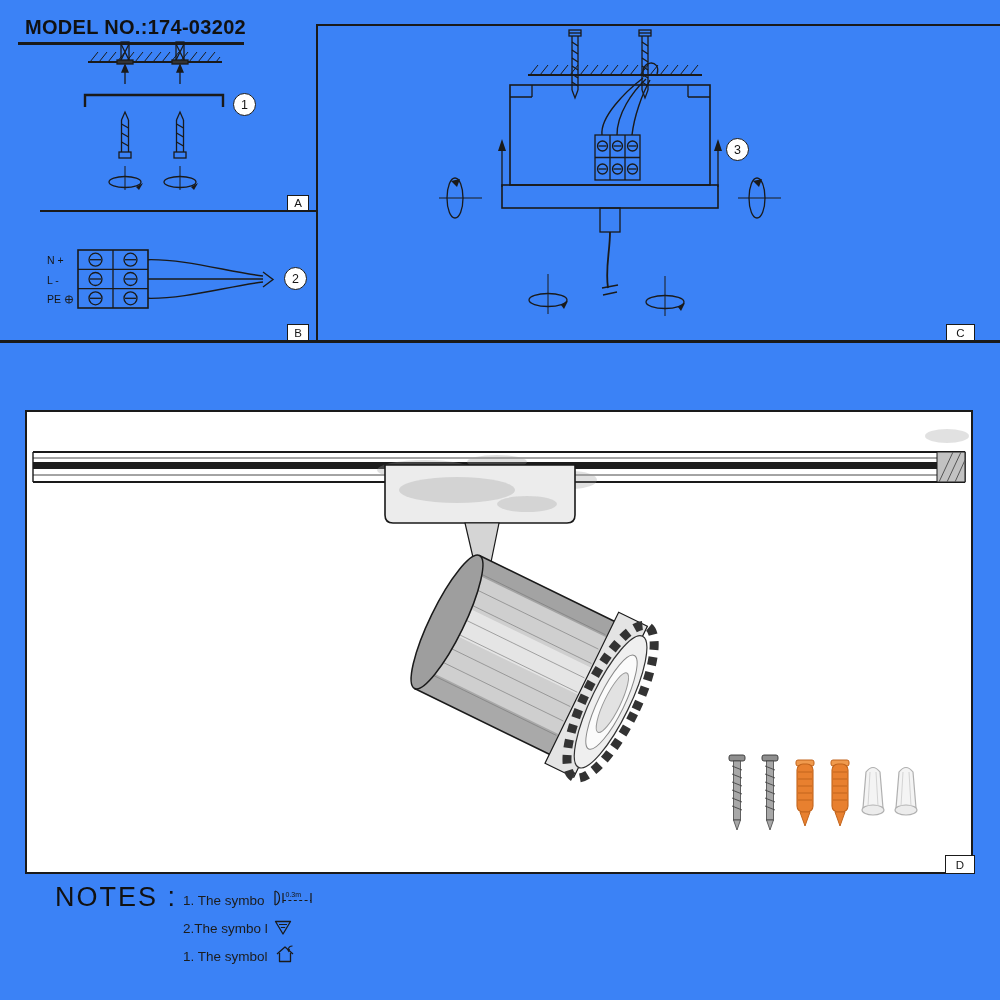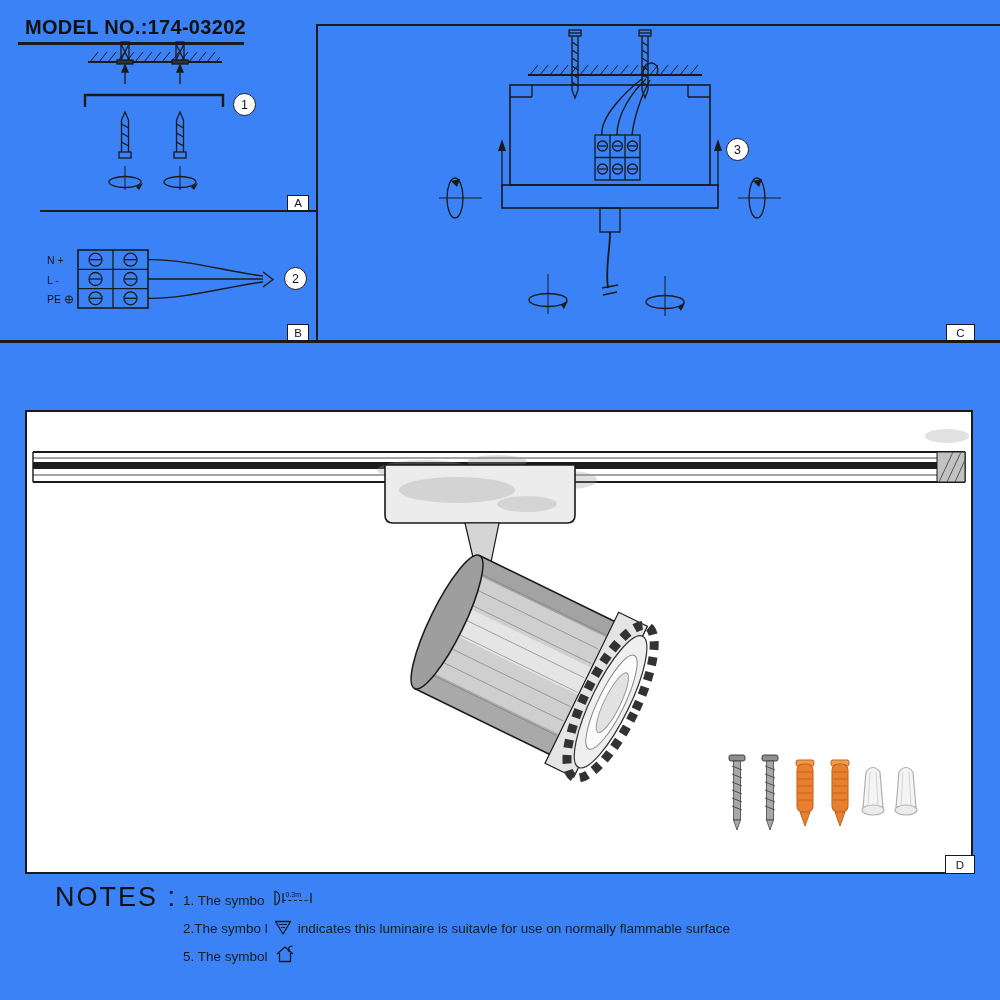--- a/index.html
+++ b/index.html
@@ -337,25 +337,24 @@
   </div>
 
   <div class="note-row" style="top:914px;">
     <span>2.The symbo l</span>
     <svg width="20" height="17" viewBox="0 0 20 17">
       <g stroke="#1a1a1a" fill="none" stroke-width="1.3">
         <path d="M2.5,2.5 H17.5 L10,15 Z" stroke-linejoin="round"></path>
         <path d="M6,5.5 H14 M7.8,8.5 H12.2" stroke-width="1"></path>
       </g>
     </svg>
-    <span>indicates this luminaire is suitavle for use on normally flammable surface</span>
   </div>
 
   <div class="note-row" style="top:942px;">
-    <span>5. The symbol</span>
+    <span>1. The symbol</span>
     <svg width="24" height="20" viewBox="0 0 24 20">
       <g stroke="#1a1a1a" fill="none" stroke-width="1.3" stroke-linejoin="round">
         <path d="M4,10 L12,3 L20,10"></path>
         <path d="M6.5,9 V17.5 H17.5 V9"></path>
         <path d="M19.5,2 C16.5,2 15.5,3.5 15.5,5.5" stroke-width="1.1"></path>
       </g>
       <path d="M14,5 L17,5 L15.5,8.5 Z" fill="#1a1a1a"></path>
     </svg>
   </div>
 

